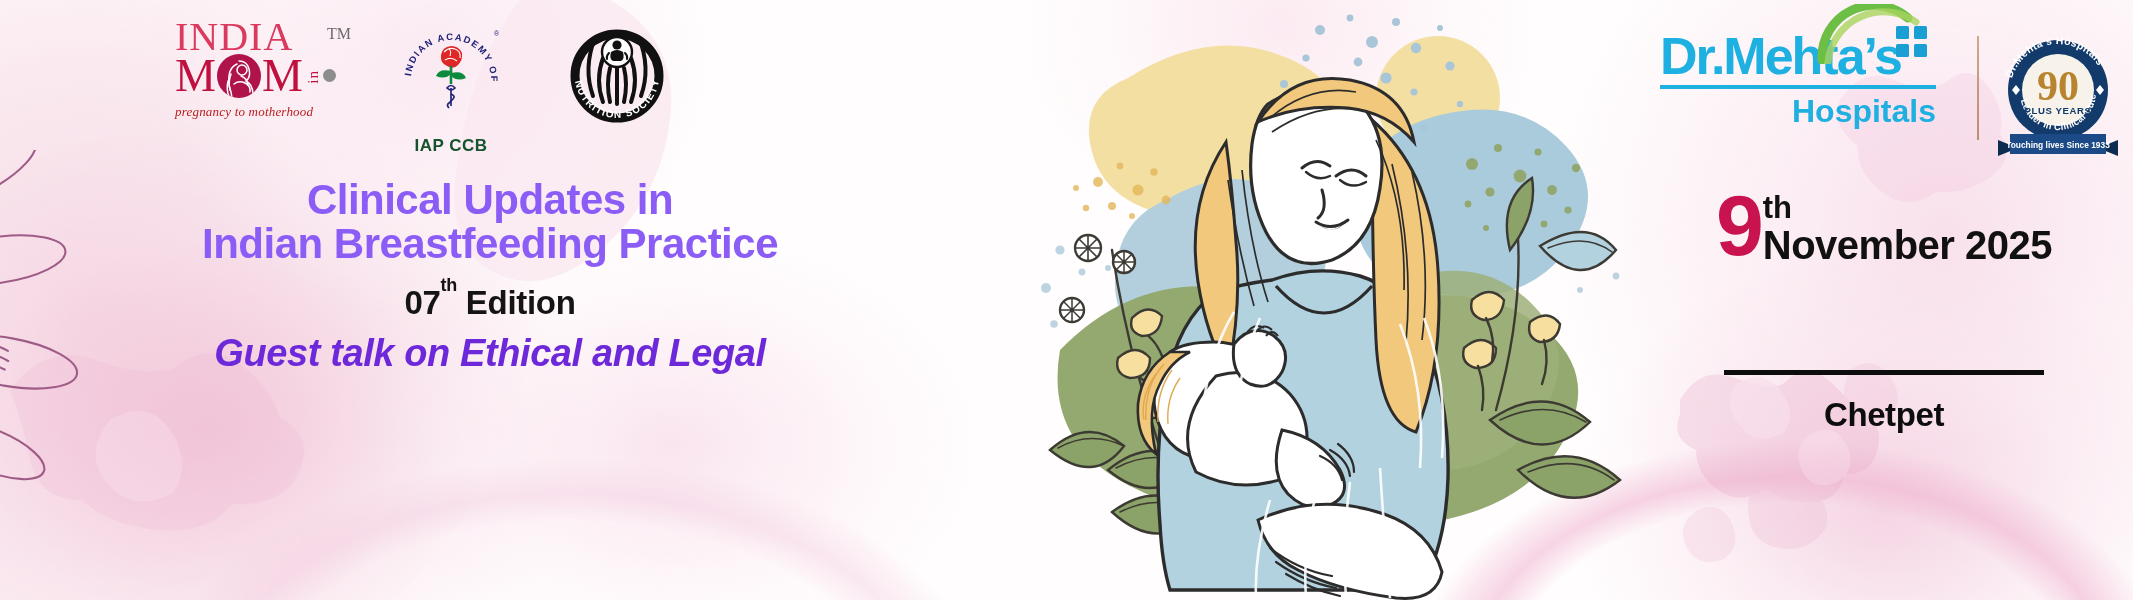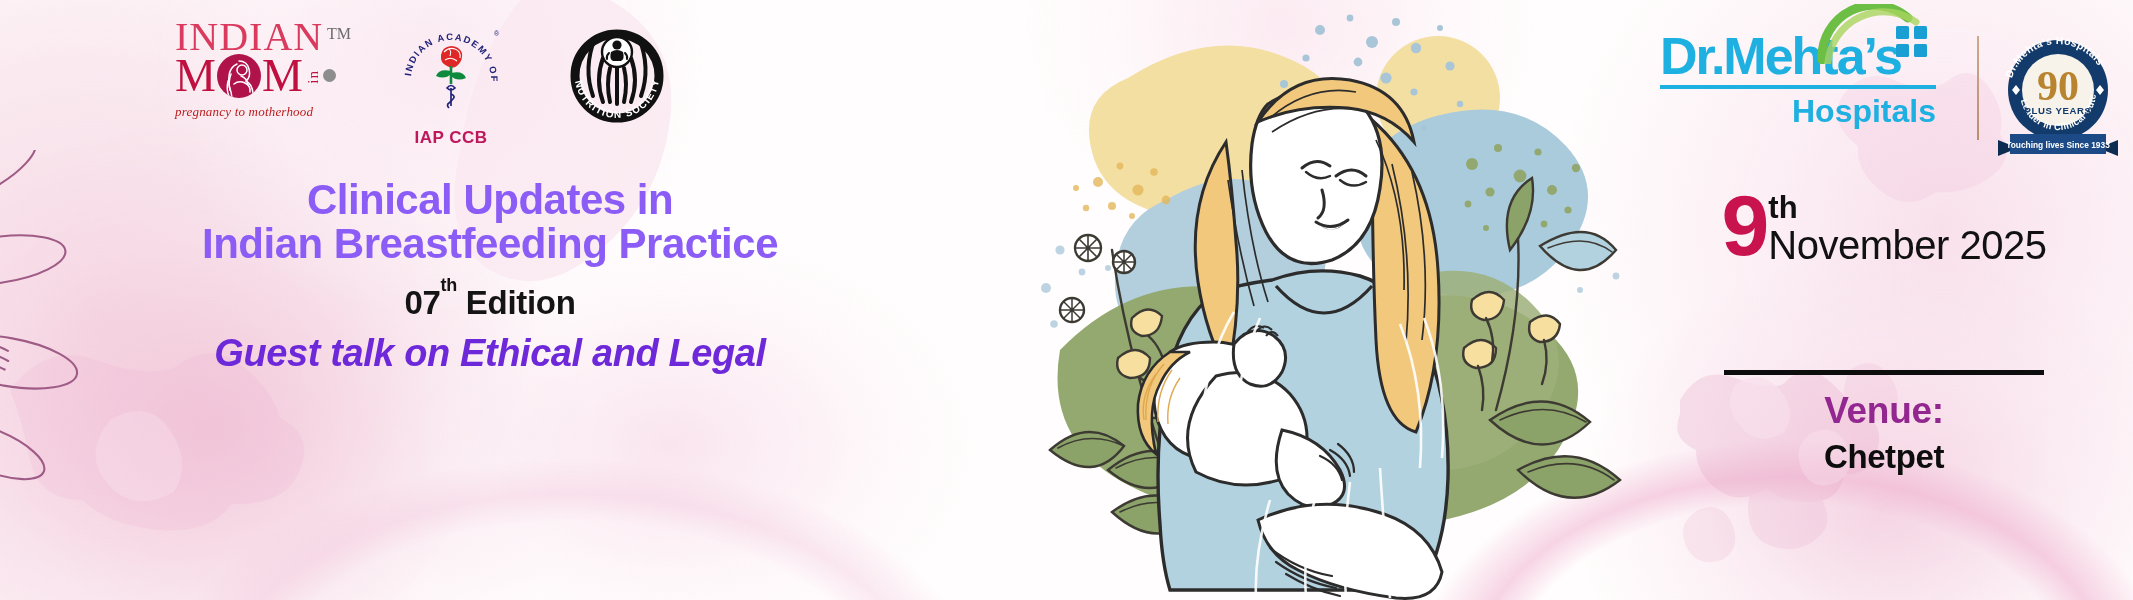--- a/index.html
+++ b/index.html
@@ -106,21 +106,21 @@
   .hm-graydot{ width:13px; height:13px; border-radius:50%; background:#8d8d8d; margin-left:2px; margin-bottom:2px; }
   .hm-tag{
     font-family:"Liberation Serif", serif; font-style:italic;
     font-size:13px; color:#b91c1c; margin-top:6px; letter-spacing:.2px;
   }
 
   
   .iap{ width:118px; text-align:center; position:relative; }
   .iap-title{
     font-family:"Liberation Sans", sans-serif; font-weight:bold;
-    font-size:17px; color:#be185d; letter-spacing:.5px; margin-top:2px;text-align:center;
+    font-size:17px; color:#14532d; letter-spacing:.5px; margin-top:10px;text-align:center;
   }
 
   
   .nsi{ width:110px; text-align:center; }
 
   
   #left-text{
     position:absolute; left:70px; top:178px; width:840px; text-align:center;
   }
   .title{
@@ -166,21 +166,21 @@
 
   
   #date-block{ position:absolute; left:24px; top:190px; width:440px; }
   .date-line{ display:flex; align-items:flex-start; justify-content:center; }
   .date-day{
     color:#c9134f; font-weight:bold; font-size:86px; line-height:.82;
     letter-spacing:-3px;
   }
   .date-suffix{ color:#111; font-weight:bold; font-size:31px; line-height:1; margin-top:2px; }
   .date-monthyear{
-    color:#111; font-size:40px; font-weight:normal; line-height:1;
+    color:#111; font-size:40px; font-weight:bold; line-height:1;
     margin-top:2px; letter-spacing:-0.5px;text-align:center;
   }
   .date-stack{ display:flex; flex-direction:column; margin-left:2px; }
   #date-rule{ position:absolute; left:84px; top:370px; width:320px; height:5px; background:#0d0d0d; }
 
   
   #venue-block{ position:absolute; left:24px; top:390px; width:440px; text-align:center; }
   .venue-label{ color:#92278f; font-weight:bold; font-size:37px; letter-spacing:-0.3px; }
   .venue-name{ color:#0d0d0d; font-weight:bold; font-size:33px; line-height:1.16; margin-top:6px; letter-spacing:-0.4px; }
 
@@ -260,21 +260,21 @@
         <path d="M-54 0 q28-10 54-1"></path>
           <path d="M-54 4 q28-5 52 3"></path>
       </g>
     </g>
   </svg>
 
   <div id="logo-row">
 
     <div class="happymom">
       <span class="hm-tm">TM</span>
-      <div class="hm-happy">INDIAN</div>
+      <div class="hm-happy">INDIA</div>
       <div class="hm-row2">
         <span class="hm-m">M</span>
         <span class="hm-circle">
           <svg viewBox="0 0 44 44" width="44" height="44">
             <g fill="none" stroke="#ffffff" stroke-width="1.5" stroke-linecap="round">
               <path d="M22 7 q8 0 10 8 t-3 12 q6 3 7 12 l-1 6"></path>
               <path d="M20 10 q-7 3-8 12 t2 16 l1 6"></path>
               <path d="M14 20 q-3 8-1 16"></path>
               <path d="M24 22 q6 2 7 9"></path>
               <circle cx="25" cy="16" r="5"></circle>
@@ -628,19 +628,18 @@
         <span class="date-day">9</span>
         <span class="date-stack">
           <span class="date-suffix">th</span>
           <span class="date-monthyear nowrap">November 2025</span>
         </span>
       </div>
     </div>
     <div id="date-rule"></div>
 
     <div id="venue-block">
-      <div class="venue-label">Venue:</div>
       <div class="venue-name">
         <div>Chetpet</div>
       </div>
     </div>
   </div>
 </div>
 
 </body></html>

